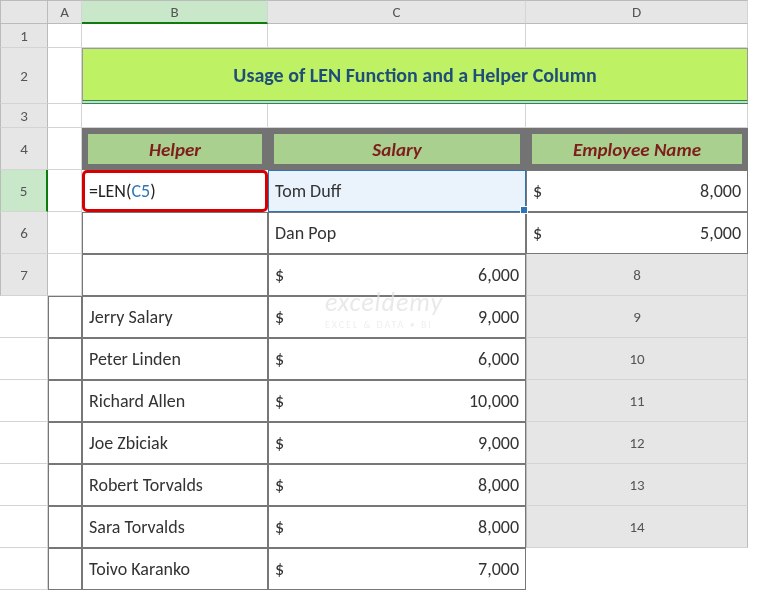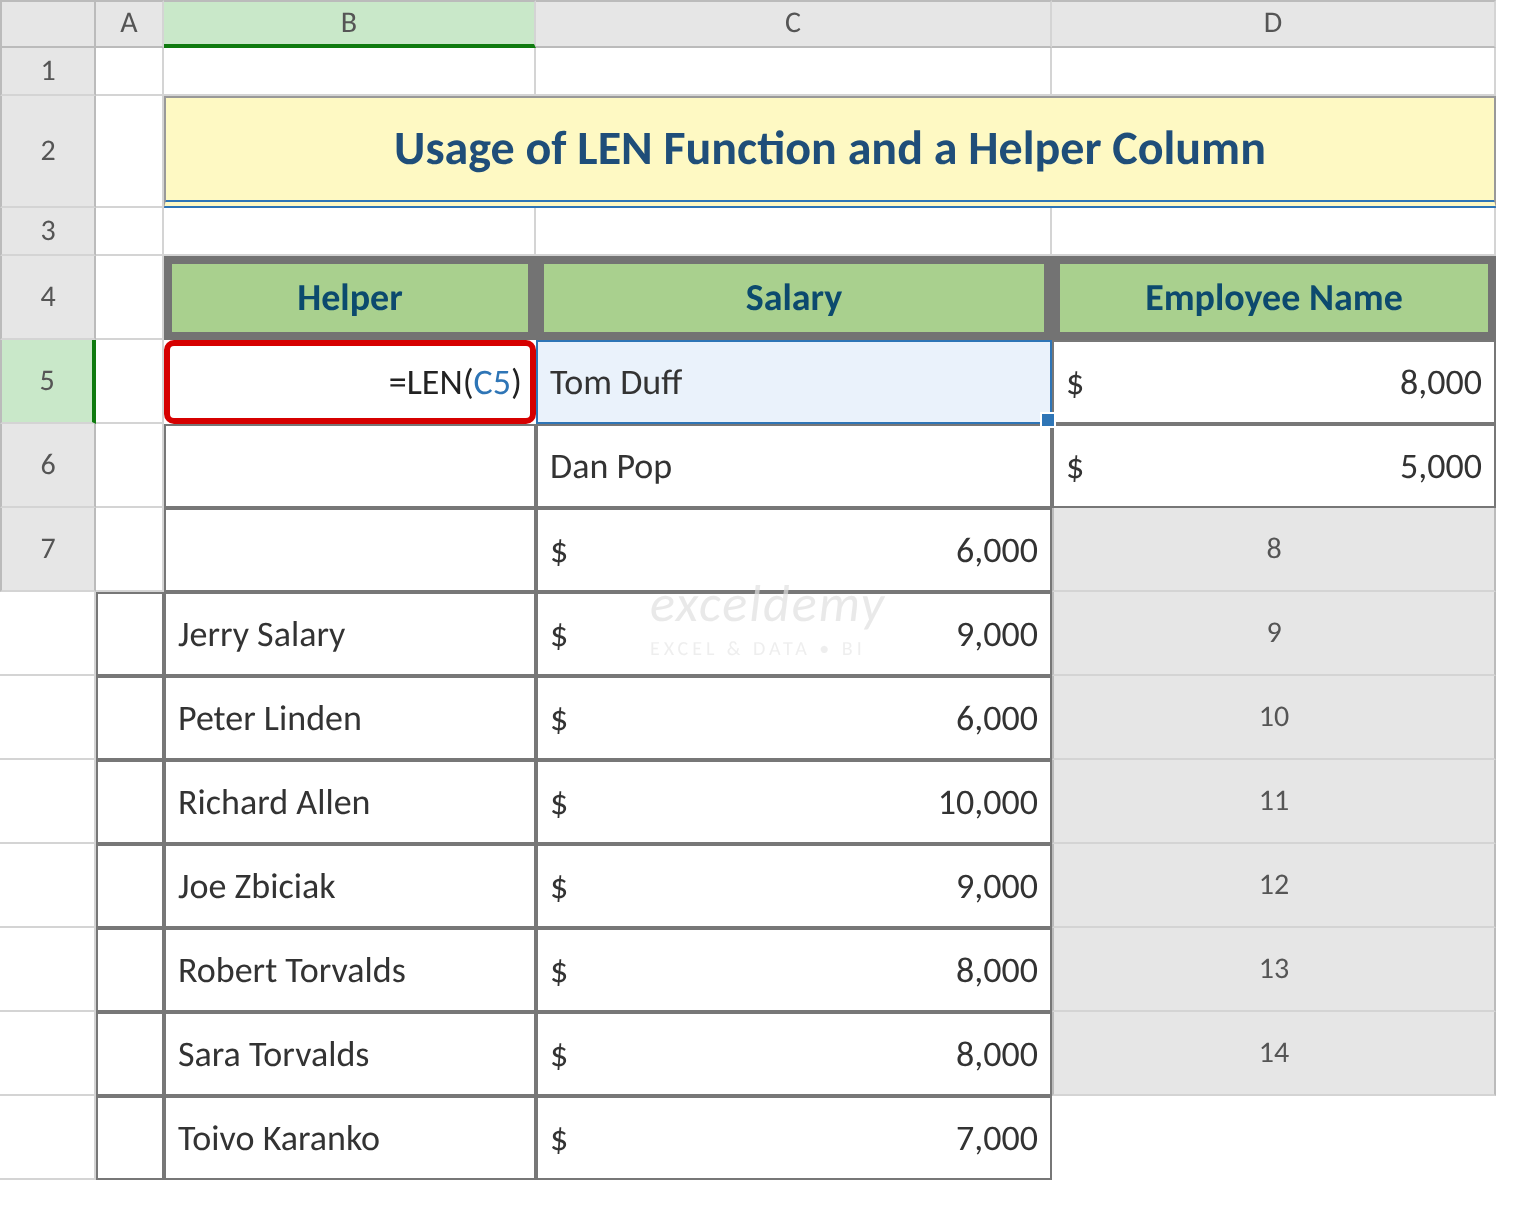--- a/index.html
+++ b/index.html
@@ -44,35 +44,36 @@
   border-left: 1px solid #bbb;
   border-right: 1px solid #bbb;
 }
 .row-head.sel { background: #c9e8c9; border-right: 2px solid #0f7b0f; }
 .corner {
   background: #e6e6e6;
   border: 1px solid #bbb;
 }
 .title-cell {
   grid-column: 3 / 6;
-  background: #fef9c3;
+  background: #bef264;
   color: #1f4e79;
   font-weight: bold;
-  font-size: 24px;
+  font-size: 20px;
   justify-content: center;
   border: 1px solid #999;
   border-bottom: 4px double #2e75b6;
 }
 .th {
   background: #a9d08e;
   font-weight: bold;
   font-size: 19px;
   justify-content: center;
-  border: 4px solid #737373;
-  color: #0c4a6e;
+  border: 6px solid #737373;
+  color: #7f1d1d;
+  font-style: italic;
 }
 .td {
   border: 1px solid #777;
   background: #fff;
   font-size: 18px;
 }
 .td-sal {
   font-family: Calibri, Arial, sans-serif;
 }
 .sal-wrap {
@@ -80,21 +81,20 @@
   width: 100%;
   justify-content: space-between;
 }
 .formula-cell {
   border: 3px solid #d60000;
   border-radius: 5px;
   padding: 0 4px;
   z-index: 5;
   font-size: 18px;
   background: #fff;
-  justify-content: flex-end;
 }
 .formula-cell .pre { color: #222; }
 .formula-cell .ref { color: #2e75b6; }
 .formula-cell .post { color: #222; }
 .sel-ref {
   border: 1.5px solid #2e75b6 !important;
   background: #eaf2fb !important;
   z-index: 3;
 }
 .sel-ref::after {

